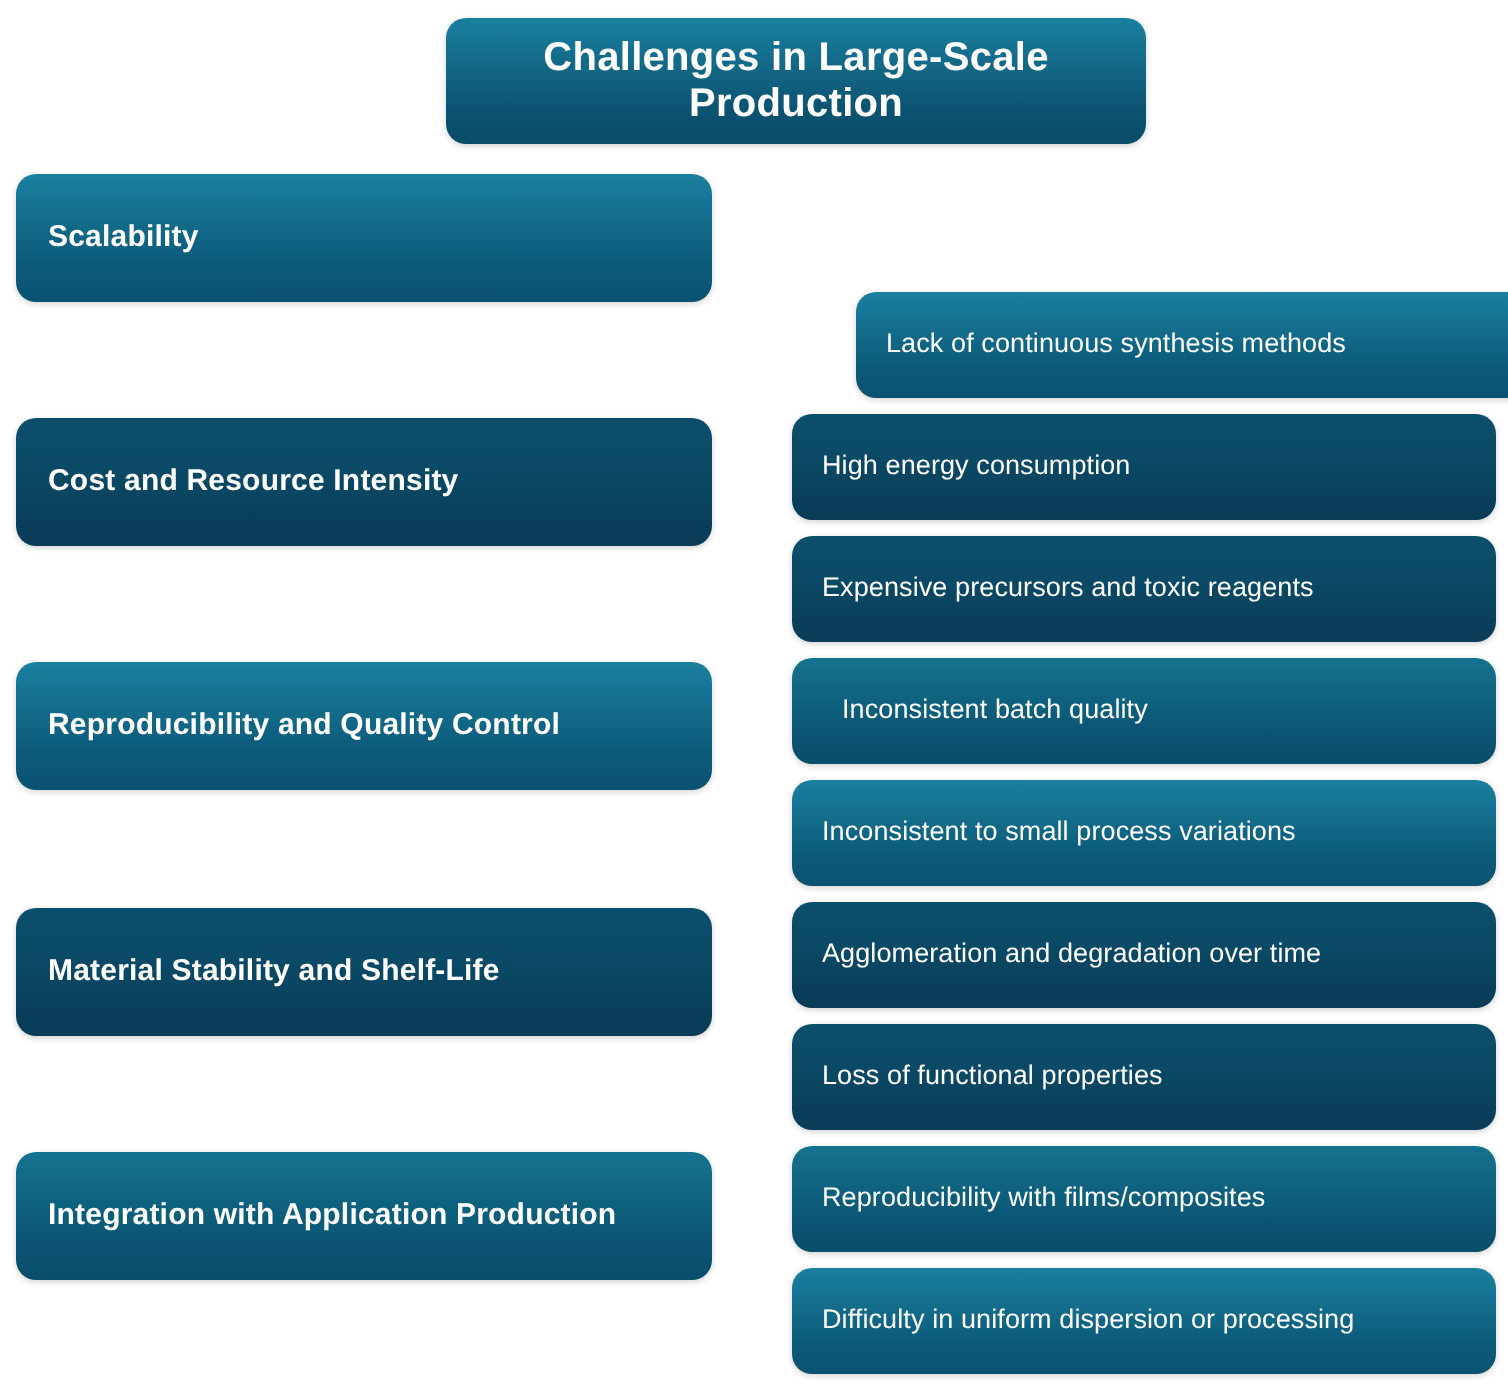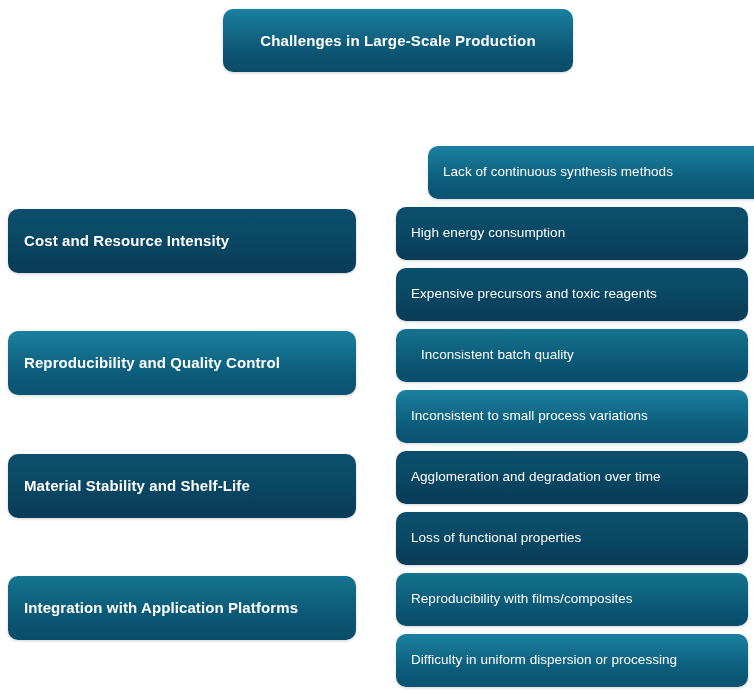--- a/index.html
+++ b/index.html
@@ -36,21 +36,21 @@
   
   .title-node {
     left: 223px;
     top: 9px;
     width: 350px;
     height: 63px;
     justify-content: center;
     background: linear-gradient(180deg, #1a7fa0 0%, #136886 38%, #0c5372 72%, #094c68 100%);
   }
   .title-node .label {
-    font-size: 15px;
+    font-size: 20px;
     font-weight: bold;
     letter-spacing: 0.15px;
     text-align: center;
     padding: 0 16px;
   }
 
   
   .cat-node {
     left: 8px;
     width: 348px;
@@ -91,31 +91,34 @@
 </style>
 </head>
 <body>
 
 <div id="canvas">
 
   <div class="node title-node">
     <span class="label">Challenges in Large-Scale Production</span>
   </div>
 
+  <div class="node cat-node fill-light" style="top:87px;">
+    <span class="label">Scalability</span>
+  </div>
   <div class="node cat-node fill-dark" style="top:209px;">
     <span class="label">Cost and Resource Intensity</span>
   </div>
   <div class="node cat-node fill-light" style="top:331px;">
     <span class="label">Reproducibility and Quality Control</span>
   </div>
   <div class="node cat-node fill-dark" style="top:454px;">
     <span class="label">Material Stability and Shelf-Life</span>
   </div>
   <div class="node cat-node fill-mid" style="top:576px;">
-    <span class="label">Integration with Application Platforms</span>
+    <span class="label">Integration with Application Production</span>
   </div>
 
   <div class="node detail-node fill-light" style="top:146px;margin-left:32px;">
     <span class="label">Lack of continuous synthesis methods</span>
   </div>
   <div class="node detail-node fill-dark" style="top:207px;">
     <span class="label">High energy consumption</span>
   </div>
   <div class="node detail-node fill-dark" style="top:268px;">
     <span class="label">Expensive precursors and toxic reagents</span>

